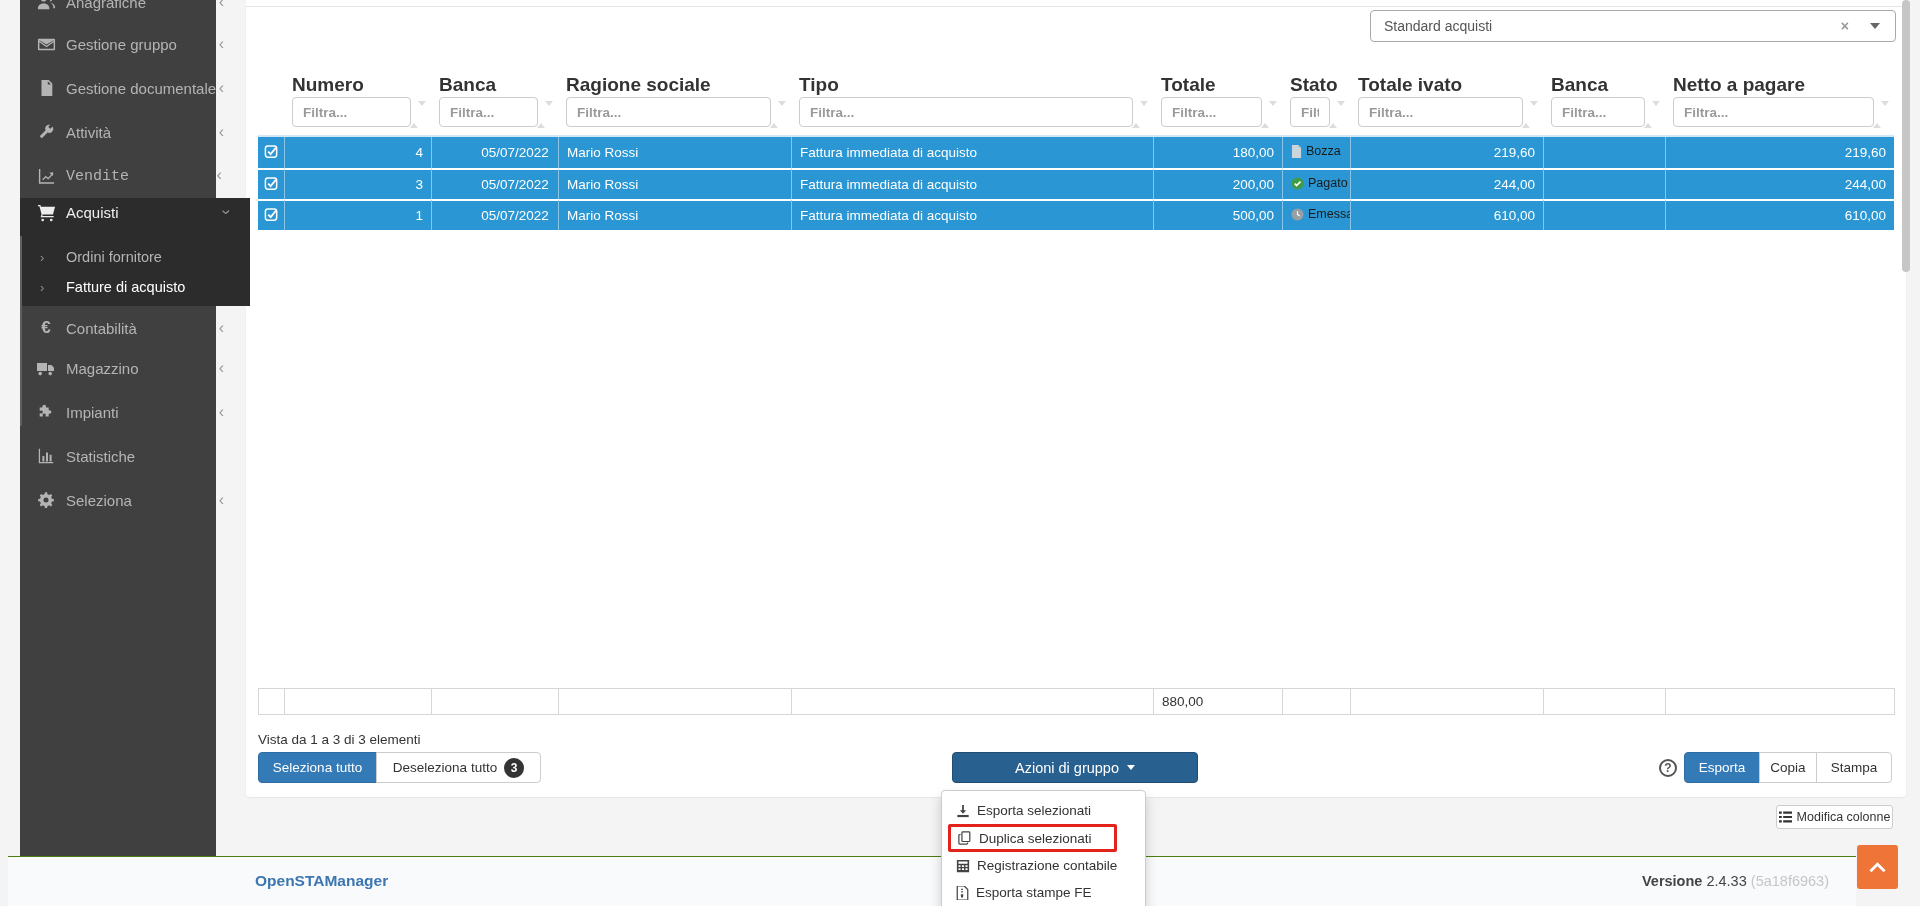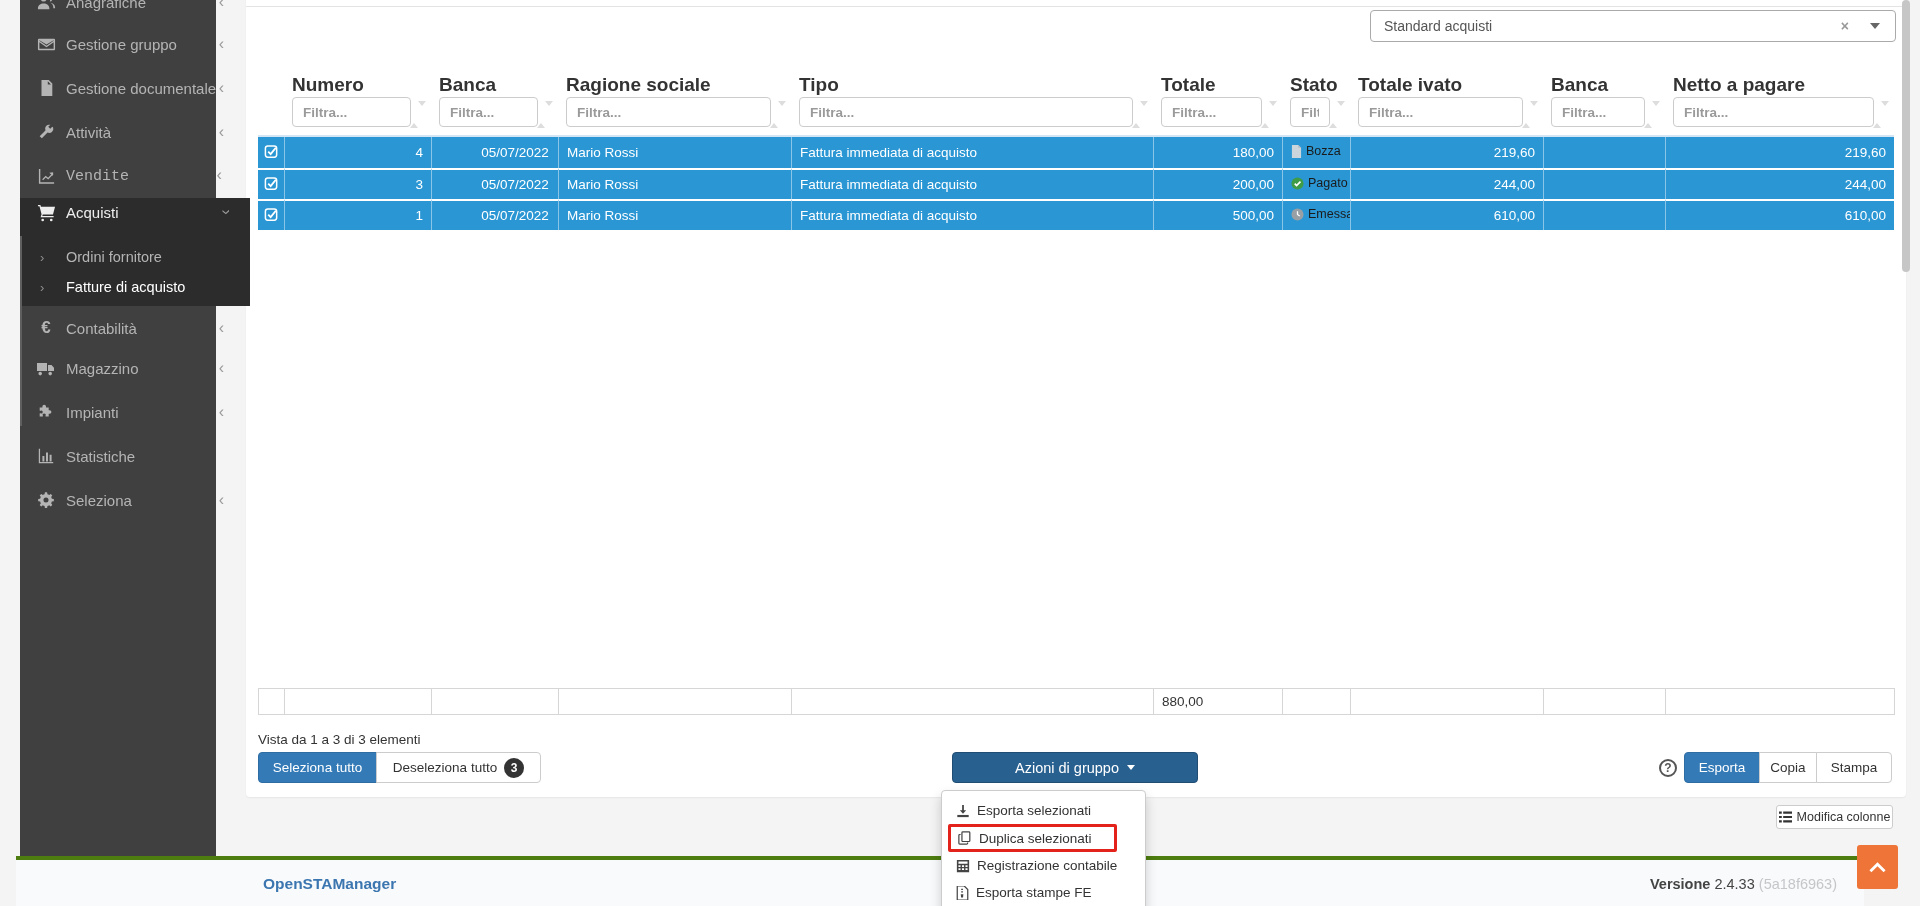--- a/index.html
+++ b/index.html
@@ -68,21 +68,21 @@
   .dd-item svg { flex:none; }
   .dd-item.hl { border:3px solid #e3221c; border-radius:2px; margin:0 28px 0 6px; padding:0 7px; height:28px; }
   
   .help-circle { position:absolute; left:1659px; top:759px; width:18px; height:18px; border:2px solid #555; border-radius:50%; display:flex; align-items:center; justify-content:center; font-size:12px; font-weight:bold; color:#555; cursor:pointer; z-index:2; }
   .grp-right { position:absolute; left:1684px; top:752px; display:flex; z-index:2; }
   .grp-right .b1 { width:76px; border-radius:4px 0 0 4px; }
   .grp-right .b2 { width:58px; margin-left:-1px; }
   .grp-right .b3 { width:76px; margin-left:-1px; border-radius:0 4px 4px 0; }
   .btn-cols { position:absolute; left:1776px; top:805px; width:117px; height:24px; font-size:12.5px; border-radius:3px; gap:5px; z-index:2; }
   
-  .footer-bar { position:absolute; left:16px; top:856px; width:1848px; height:50px; background:#f9fafb; border-top:4px solid #4d7c0f; z-index:3; }
+  .footer-bar { position:absolute; left:8px; top:856px; width:1848px; height:50px; background:#f9fafb; border-top:1px solid #4d7c0f; z-index:3; }
   .brand { position:absolute; left:247px; top:15px; font-size:15.5px; font-weight:bold; color:#3b76b0; cursor:pointer; }
   .version { position:absolute; right:27px; top:16px; font-size:14.5px; color:#444; z-index:8; }
   .version .vlabel { font-weight:bold; }
   .version .vbuild { color:#c4c6c9; }
   .btn-top { position:absolute; left:1857px; top:845px; width:41px; height:44px; background:#ef7438; border-radius:3px; display:flex; align-items:center; justify-content:center; cursor:pointer; z-index:7; }
   
   .scroll-thumb { position:absolute; left:1902px; top:0; width:8px; height:272px; background:#c6c6c6; border-radius:4px; z-index:9; cursor:pointer; }
 </style>
 </head>
 <body>

